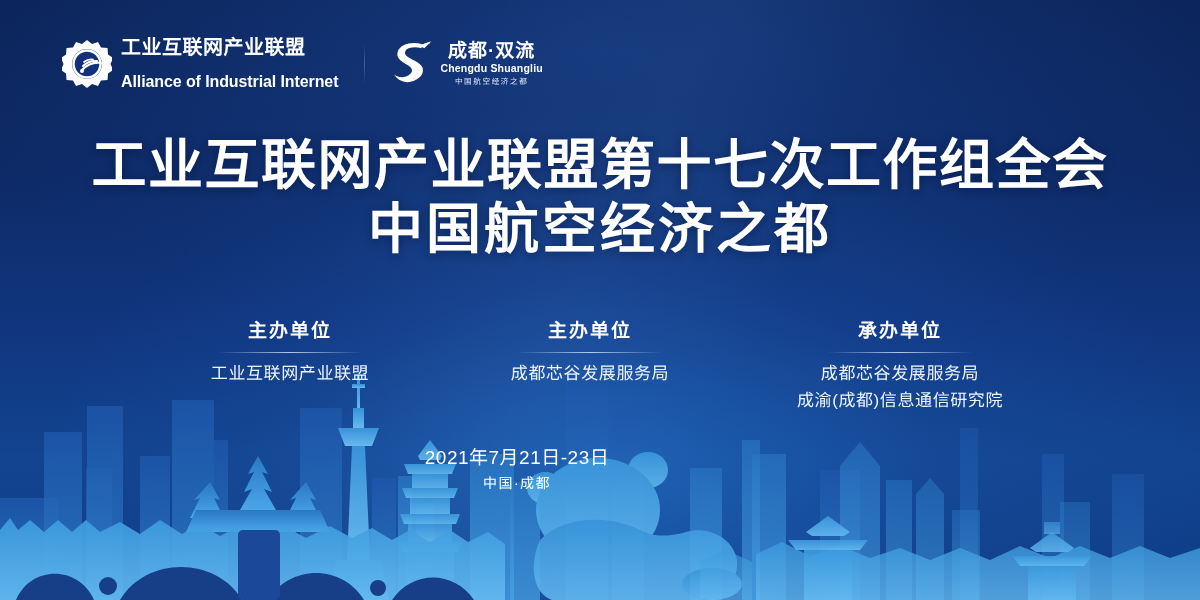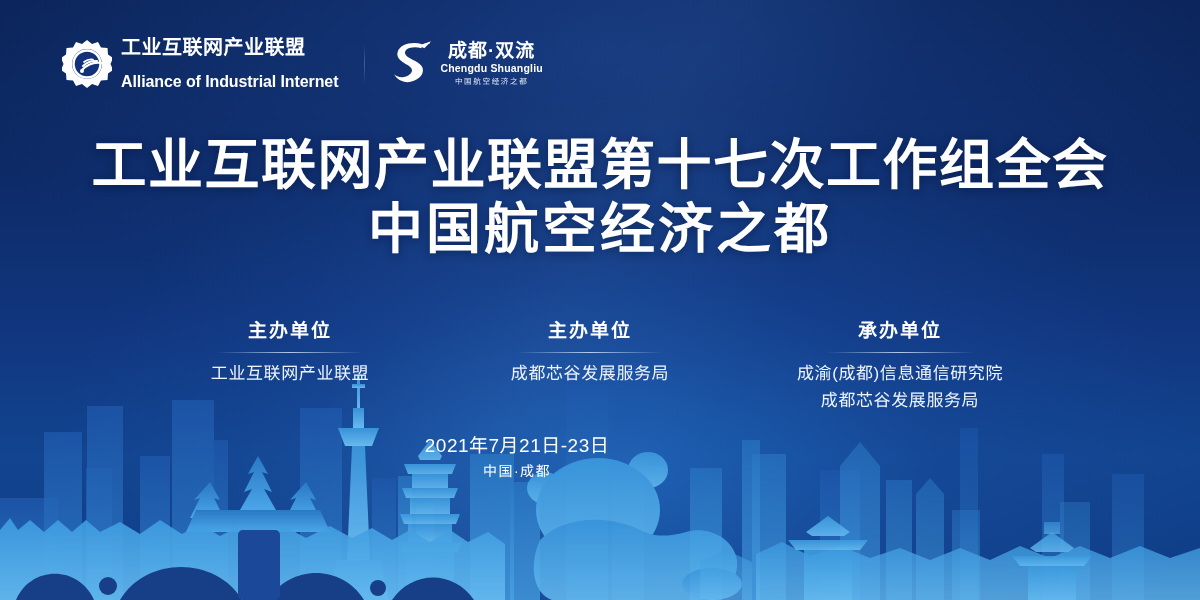--- a/index.html
+++ b/index.html
@@ -162,21 +162,21 @@
     font-size: 17px;
     font-weight: 400;
     letter-spacing: 0.6px;
     line-height: 1.55;
     white-space: nowrap;
   }
 
   
   .datebox {
     position: absolute;
-    top: 432px;
+    top: 444px;
     left: 0;
     width: 1034px;
     text-align: center;
   }
   .date-line {
     color: #ffffff;
     font-size: 19px;
     font-weight: 400;
     letter-spacing: 0.5px;
     line-height: 1.5;
@@ -396,22 +396,22 @@
 
     <div class="org-col">
       <div class="org-title">主办单位</div>
       <div class="org-rule"></div>
       <div class="org-body">成都芯谷发展服务局</div>
     </div>
 
     <div class="org-col wide">
       <div class="org-title">承办单位</div>
       <div class="org-rule"></div>
+      <div class="org-body">成都芯谷发展服务局</div>
       <div class="org-body">成渝(成都)信息通信研究院</div>
-      <div class="org-body">成都芯谷发展服务局</div>
     </div>
   </div>
 
   <div class="datebox">
     <div class="date-line">2021年7月21日-23日</div>
     <div class="place-line">中国·成都</div>
   </div>
 
 </div>
 

